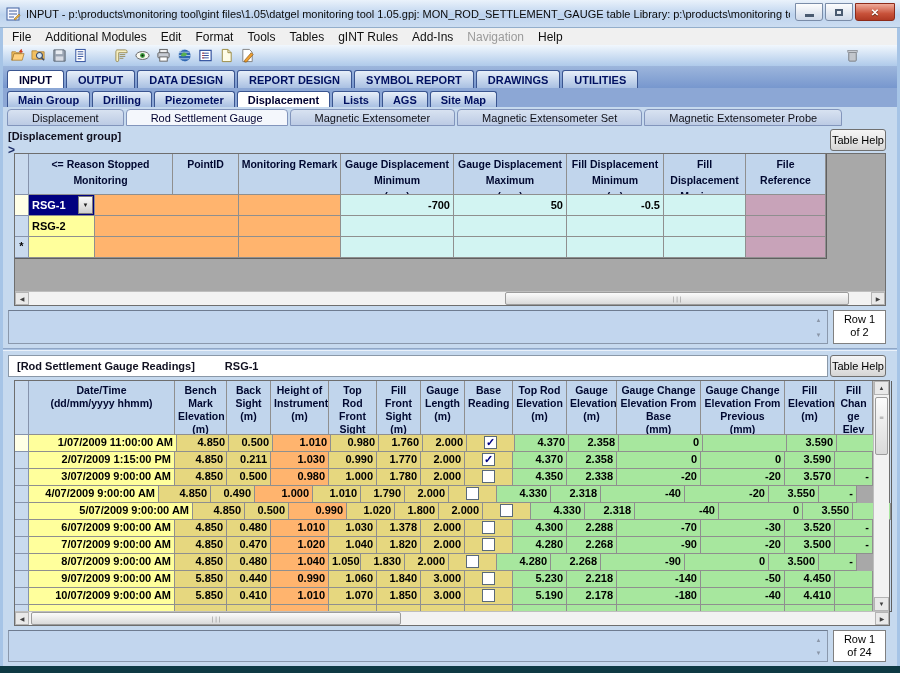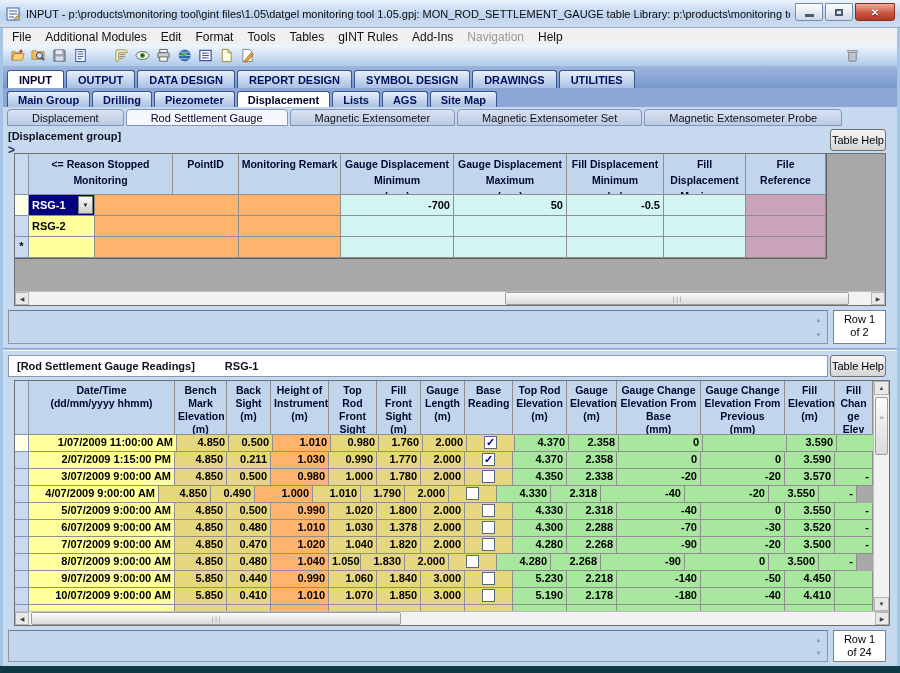--- a/index.html
+++ b/index.html
@@ -233,21 +233,21 @@
           <rect x="3" y="2.5" width="10" height="2" fill="#D2D6DC" stroke="#787C82" stroke-width=".7"></rect>
         </svg>
       </div>
     </div>
 
   <div class="tabs tabs1">
       <div class="tab active">INPUT</div>
       <div class="tab">OUTPUT</div>
       <div class="tab">DATA DESIGN</div>
       <div class="tab">REPORT DESIGN</div>
-      <div class="tab">SYMBOL DESIGN</div>
+      <div class="tab">SYMBOL REPORT</div>
       <div class="tab">DRAWINGS</div>
       <div class="tab">UTILITIES</div>
     </div>
   <div class="tabs tabs2">
       <div class="tab">Main Group</div>
       <div class="tab">Drilling</div>
       <div class="tab">Piezometer</div>
       <div class="tab active">Displacement</div>
       <div class="tab">Lists</div>
       <div class="tab">AGS</div>
@@ -468,21 +468,21 @@
           </div>
           <div class="gc cg ar" style="width: 54px;">4.330</div>
           <div class="gc cg ar" style="width: 50px;">2.318</div>
           <div class="gc cg ar" style="width: 84px;">-40</div>
           <div class="gc cg ar" style="width: 84px;">-20</div>
           <div class="gc cg ar" style="width: 50px;">3.550</div>
           <div class="gc cg ar" style="width: 38px;">-</div>
         </div>
         <div class="grow">
           <div class="gc rh" style="width: 14px;"></div>
-          <div class="gc cy ar" style="width: 146px;">5/07/2009 9:00:00 AM</div>
+          <div class="gc cy ar" style="width: 164px;">5/07/2009 9:00:00 AM</div>
           <div class="gc ck ar" style="width: 52px;">4.850</div>
           <div class="gc ck ar" style="width: 44px;">0.500</div>
           <div class="gc co ar" style="width: 58px;">0.990</div>
           <div class="gc ck ar" style="width: 48px;">1.020</div>
           <div class="gc ck ar" style="width: 44px;">1.800</div>
           <div class="gc ck ar" style="width: 44px;">2.000</div>
           <div class="gc ck ac" style="width: 48px;">
             <div class="cbx"></div>
           </div>
           <div class="gc cg ar" style="width: 54px;">4.330</div>

